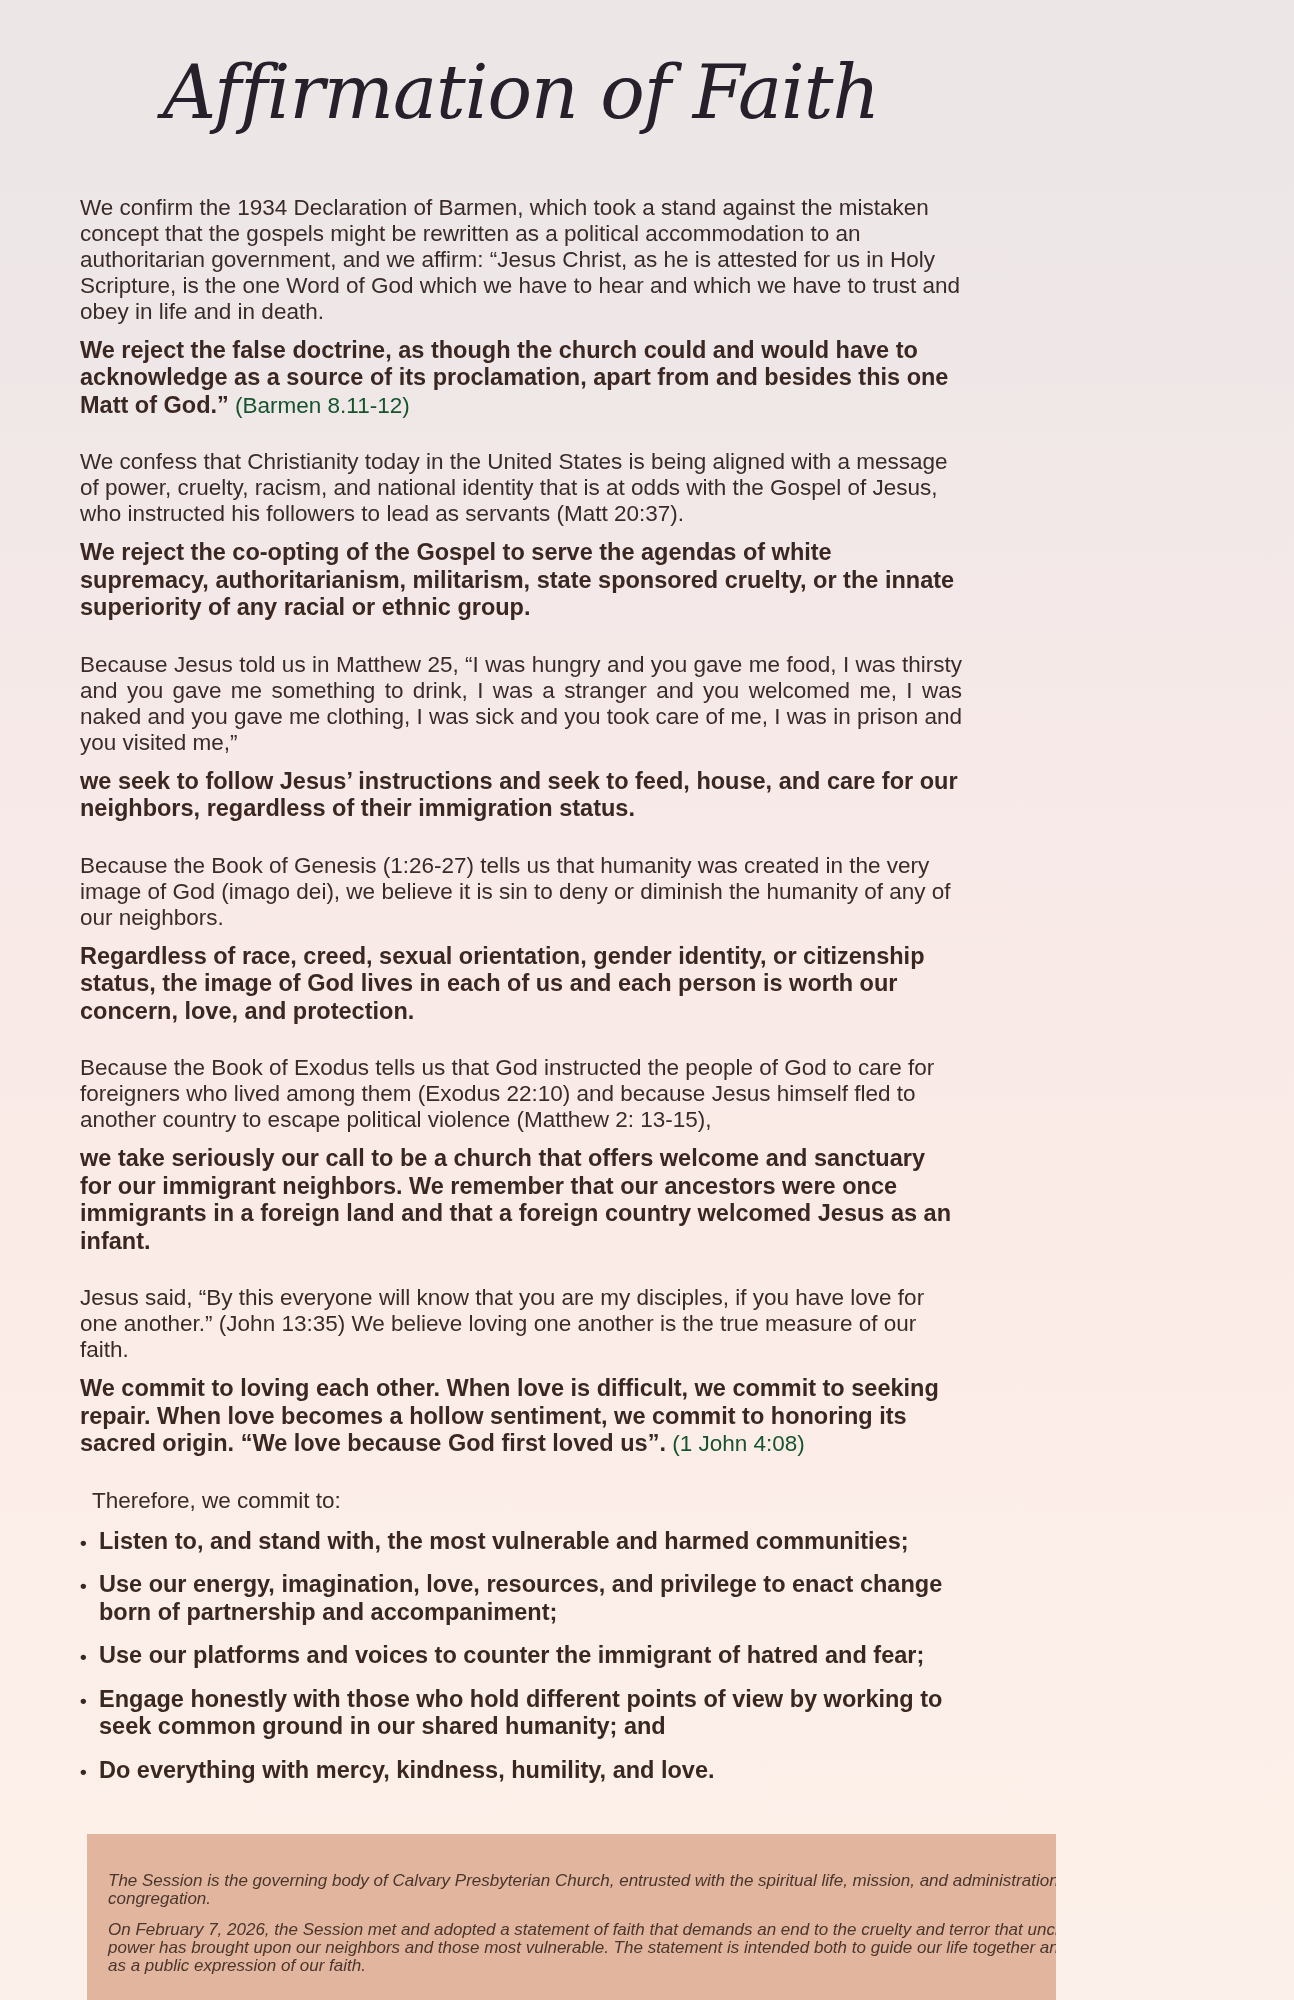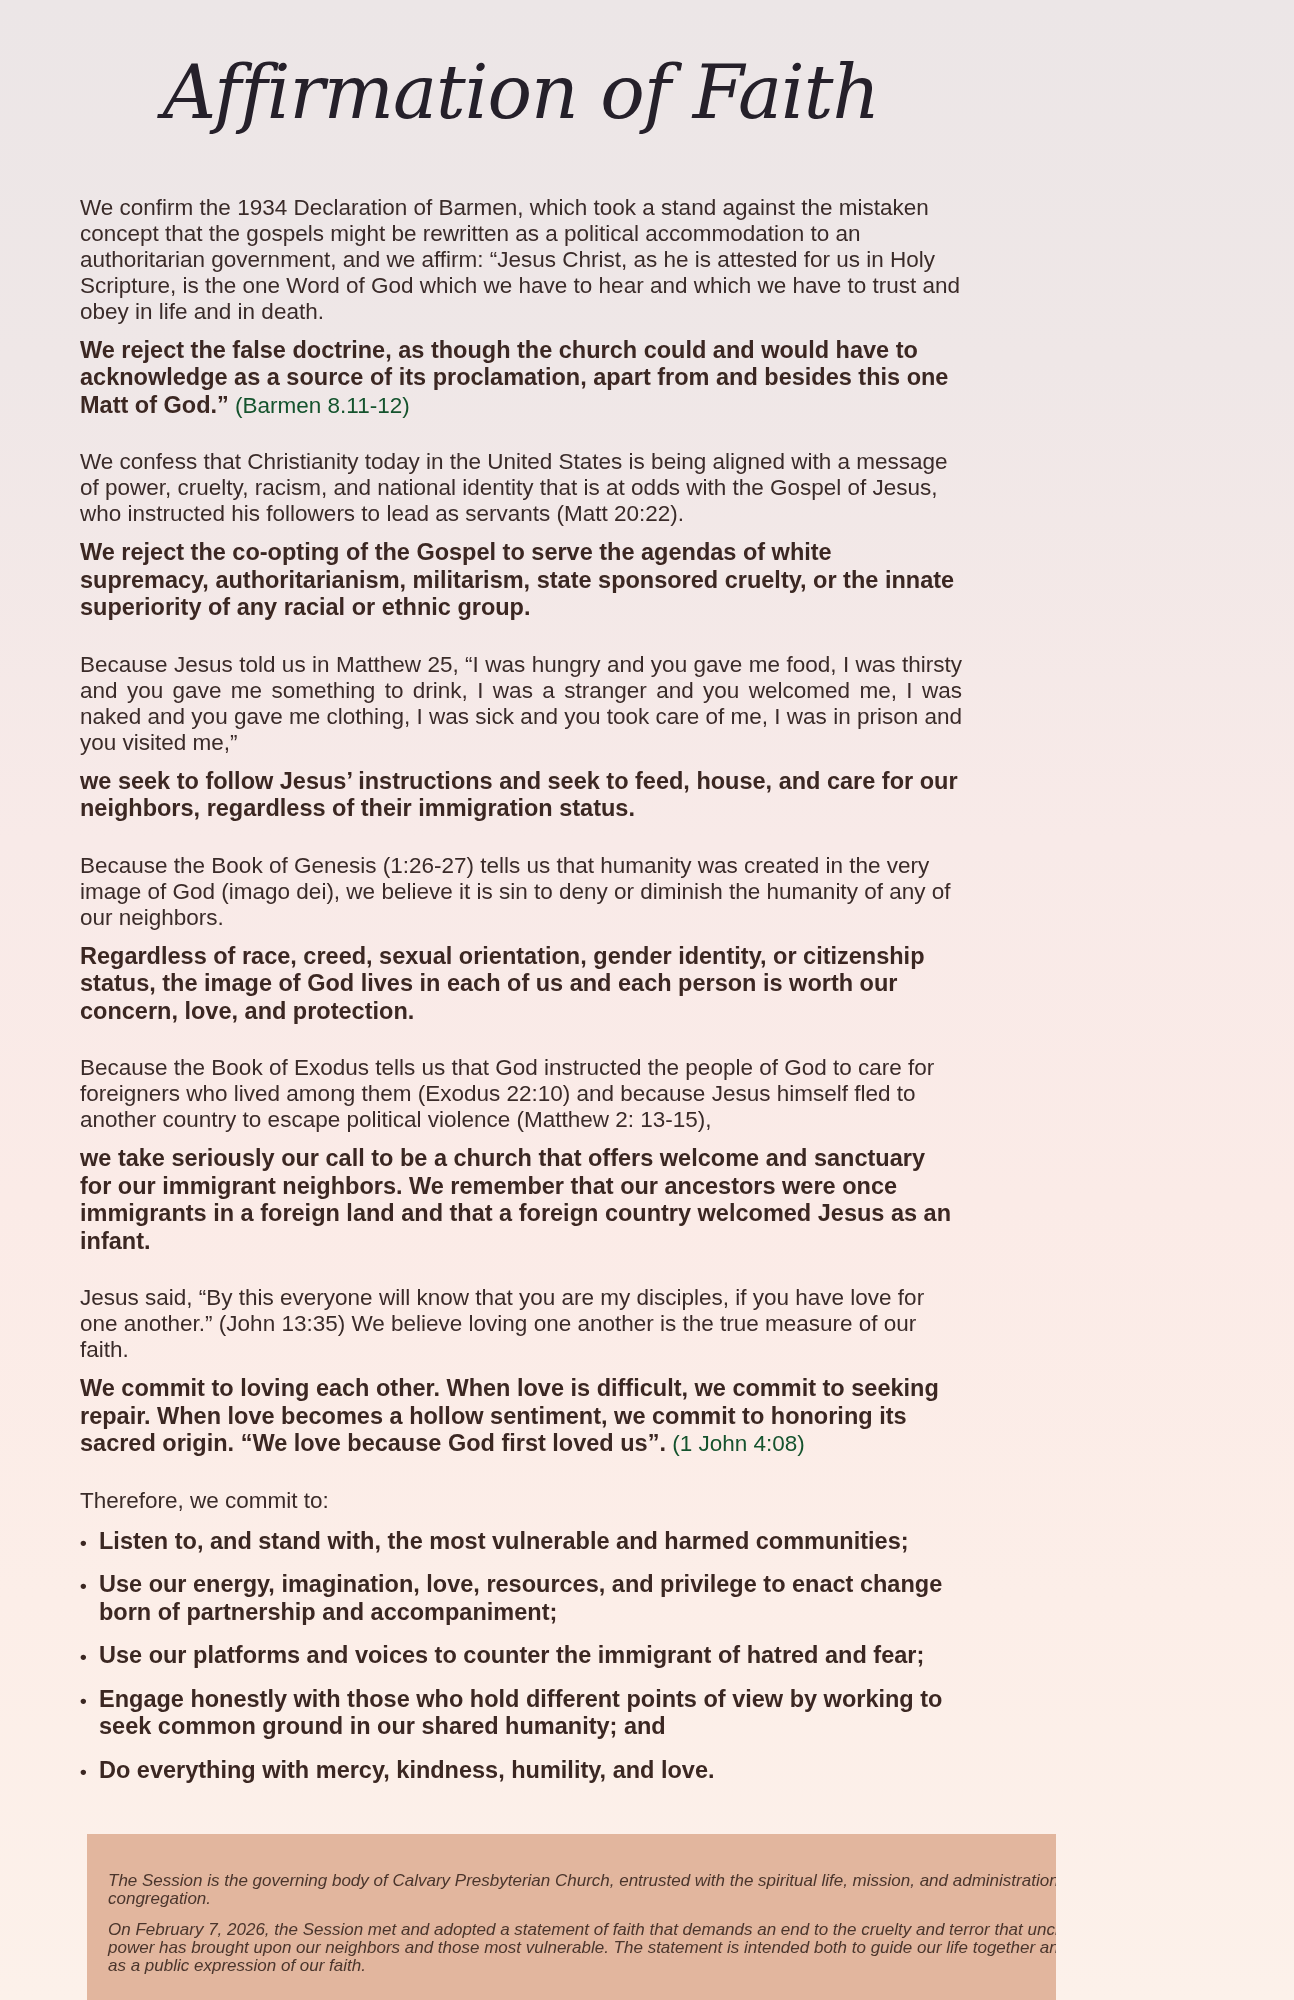--- a/index.html
+++ b/index.html
@@ -11,21 +11,21 @@
   .page{box-sizing:border-box;width:1056px;height:2000px;padding:46px 94px 0 80px;overflow:hidden;}
   .title{
     font-family:"DejaVu Serif",serif;font-style:italic;font-weight:500;
     font-size:74px;line-height:1.25;text-align:center;color:#25202A;
     margin:0 0 56px;letter-spacing:-1px;
   }
   .p-reg{font-size:22.5px;line-height:26px;color:#3A2B29;margin:0 0 12px;}
   .p-reg.justify{text-align:justify;}
   .p-bold{font-size:23.5px;line-height:27.5px;font-weight:700;color:#3B2722;margin:0 0 30px;}
   .p-bold .tail{font-weight:400;font-size:22.5px;color:#14532d;}
-  .therefore{margin-bottom:14px;}
+  .therefore{margin-bottom:14px;margin-left:12px;}
   .bullets{margin:0;padding:0;list-style:none;}
   .bullets li{position:relative;font-size:23.5px;line-height:27.5px;font-weight:700;color:#3B2722;padding-left:19px;margin:0 0 16px;}
   .bullets .dot{position:absolute;left:0;top:1px;font-size:19px;font-weight:700;}
   .session-box{
     box-sizing:border-box;width:1112px;margin:50px 0 0 7px;background:#E2B69E;
     padding:38px 56px 28px 21px;font-style:italic;font-size:17px;line-height:18px;color:#4A352C;
   }
   .session-box p{margin:0 0 13px;}
   .session-box p:last-child{margin:0;}
   .logo-row{display:flex;align-items:center;justify-content:center;margin-top:52px;}
@@ -39,21 +39,21 @@
 <body>
 
 <div class="page">
 
   <h1 class="title">Affirmation of Faith</h1>
 
   <p class="p-reg">We confirm the 1934 Declaration of Barmen, which took a stand against the mistaken concept that the gospels might be rewritten as a political accommodation to an authoritarian government, and we affirm: “Jesus Christ, as he is attested for us in Holy Scripture, is the one Word of God which we have to hear and which we have to trust and obey in life and in death.</p>
 
   <p class="p-bold"><span>We reject the false doctrine, as though the church could and would have to acknowledge as a source of its proclamation, apart from and besides this one Matt of God.”</span><span class="tail"> (Barmen 8.11-12)</span></p>
 
-  <p class="p-reg">We confess that Christianity today in the United States is being aligned with a message of power, cruelty, racism, and national identity that is at odds with the Gospel of Jesus, who instructed his followers to lead as servants (Matt 20:22).</p>
+  <p class="p-reg">We confess that Christianity today in the United States is being aligned with a message of power, cruelty, racism, and national identity that is at odds with the Gospel of Jesus, who instructed his followers to lead as servants (Matt 20:37).</p>
 
   <p class="p-bold">We reject the co-opting of the Gospel to serve the agendas of white supremacy, authoritarianism, militarism, state sponsored cruelty, or the innate superiority of any racial or ethnic group.</p>
 
   <p class="p-reg justify">Because Jesus told us in Matthew 25, “I was hungry and you gave me food, I was thirsty and you gave me something to drink, I was a stranger and you welcomed me, I was naked and you gave me clothing, I was sick and you took care of me, I was in prison and you visited me,”</p>
 
   <p class="p-bold">we seek to follow Jesus’ instructions and seek to feed, house, and care for our neighbors, regardless of their immigration status.</p>
 
   <p class="p-reg">Because the Book of Genesis (1:26-27) tells us that humanity was created in the very image of God (imago dei), we believe it is sin to deny or diminish the humanity of any of our neighbors.</p>
 
   <p class="p-bold">Regardless of race, creed, sexual orientation, gender identity, or citizenship status, the image of God lives in each of us and each person is worth our concern, love, and protection.</p>

